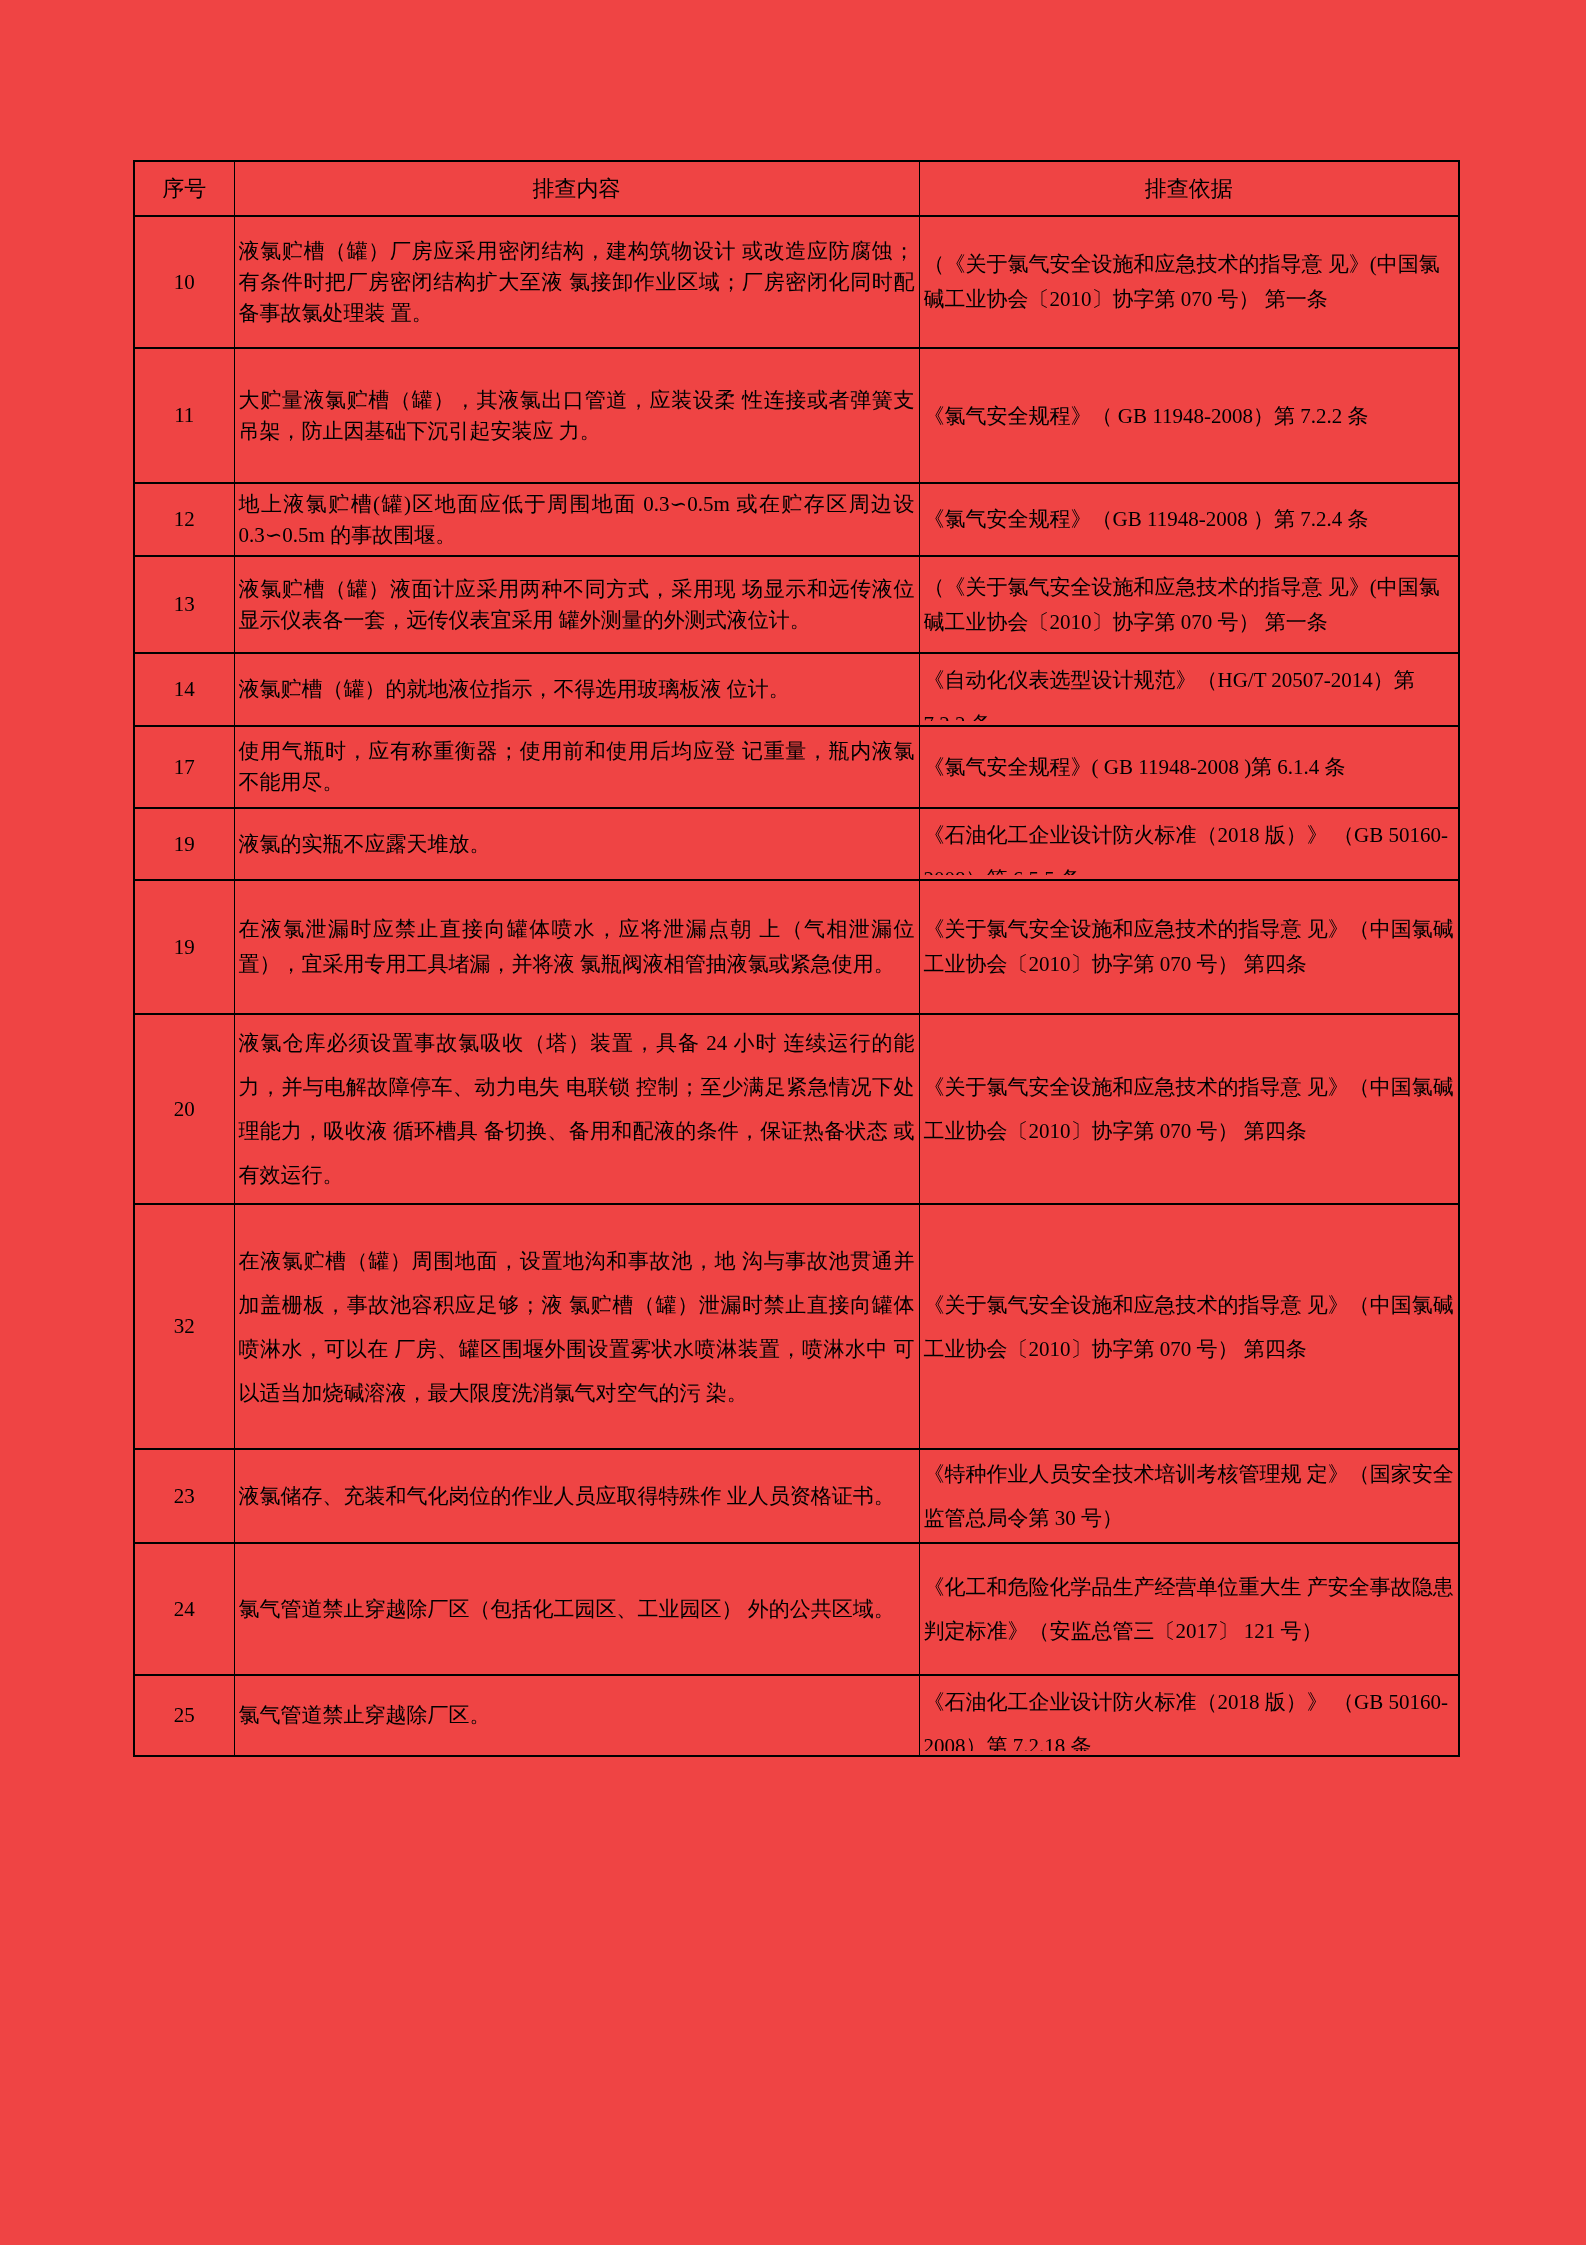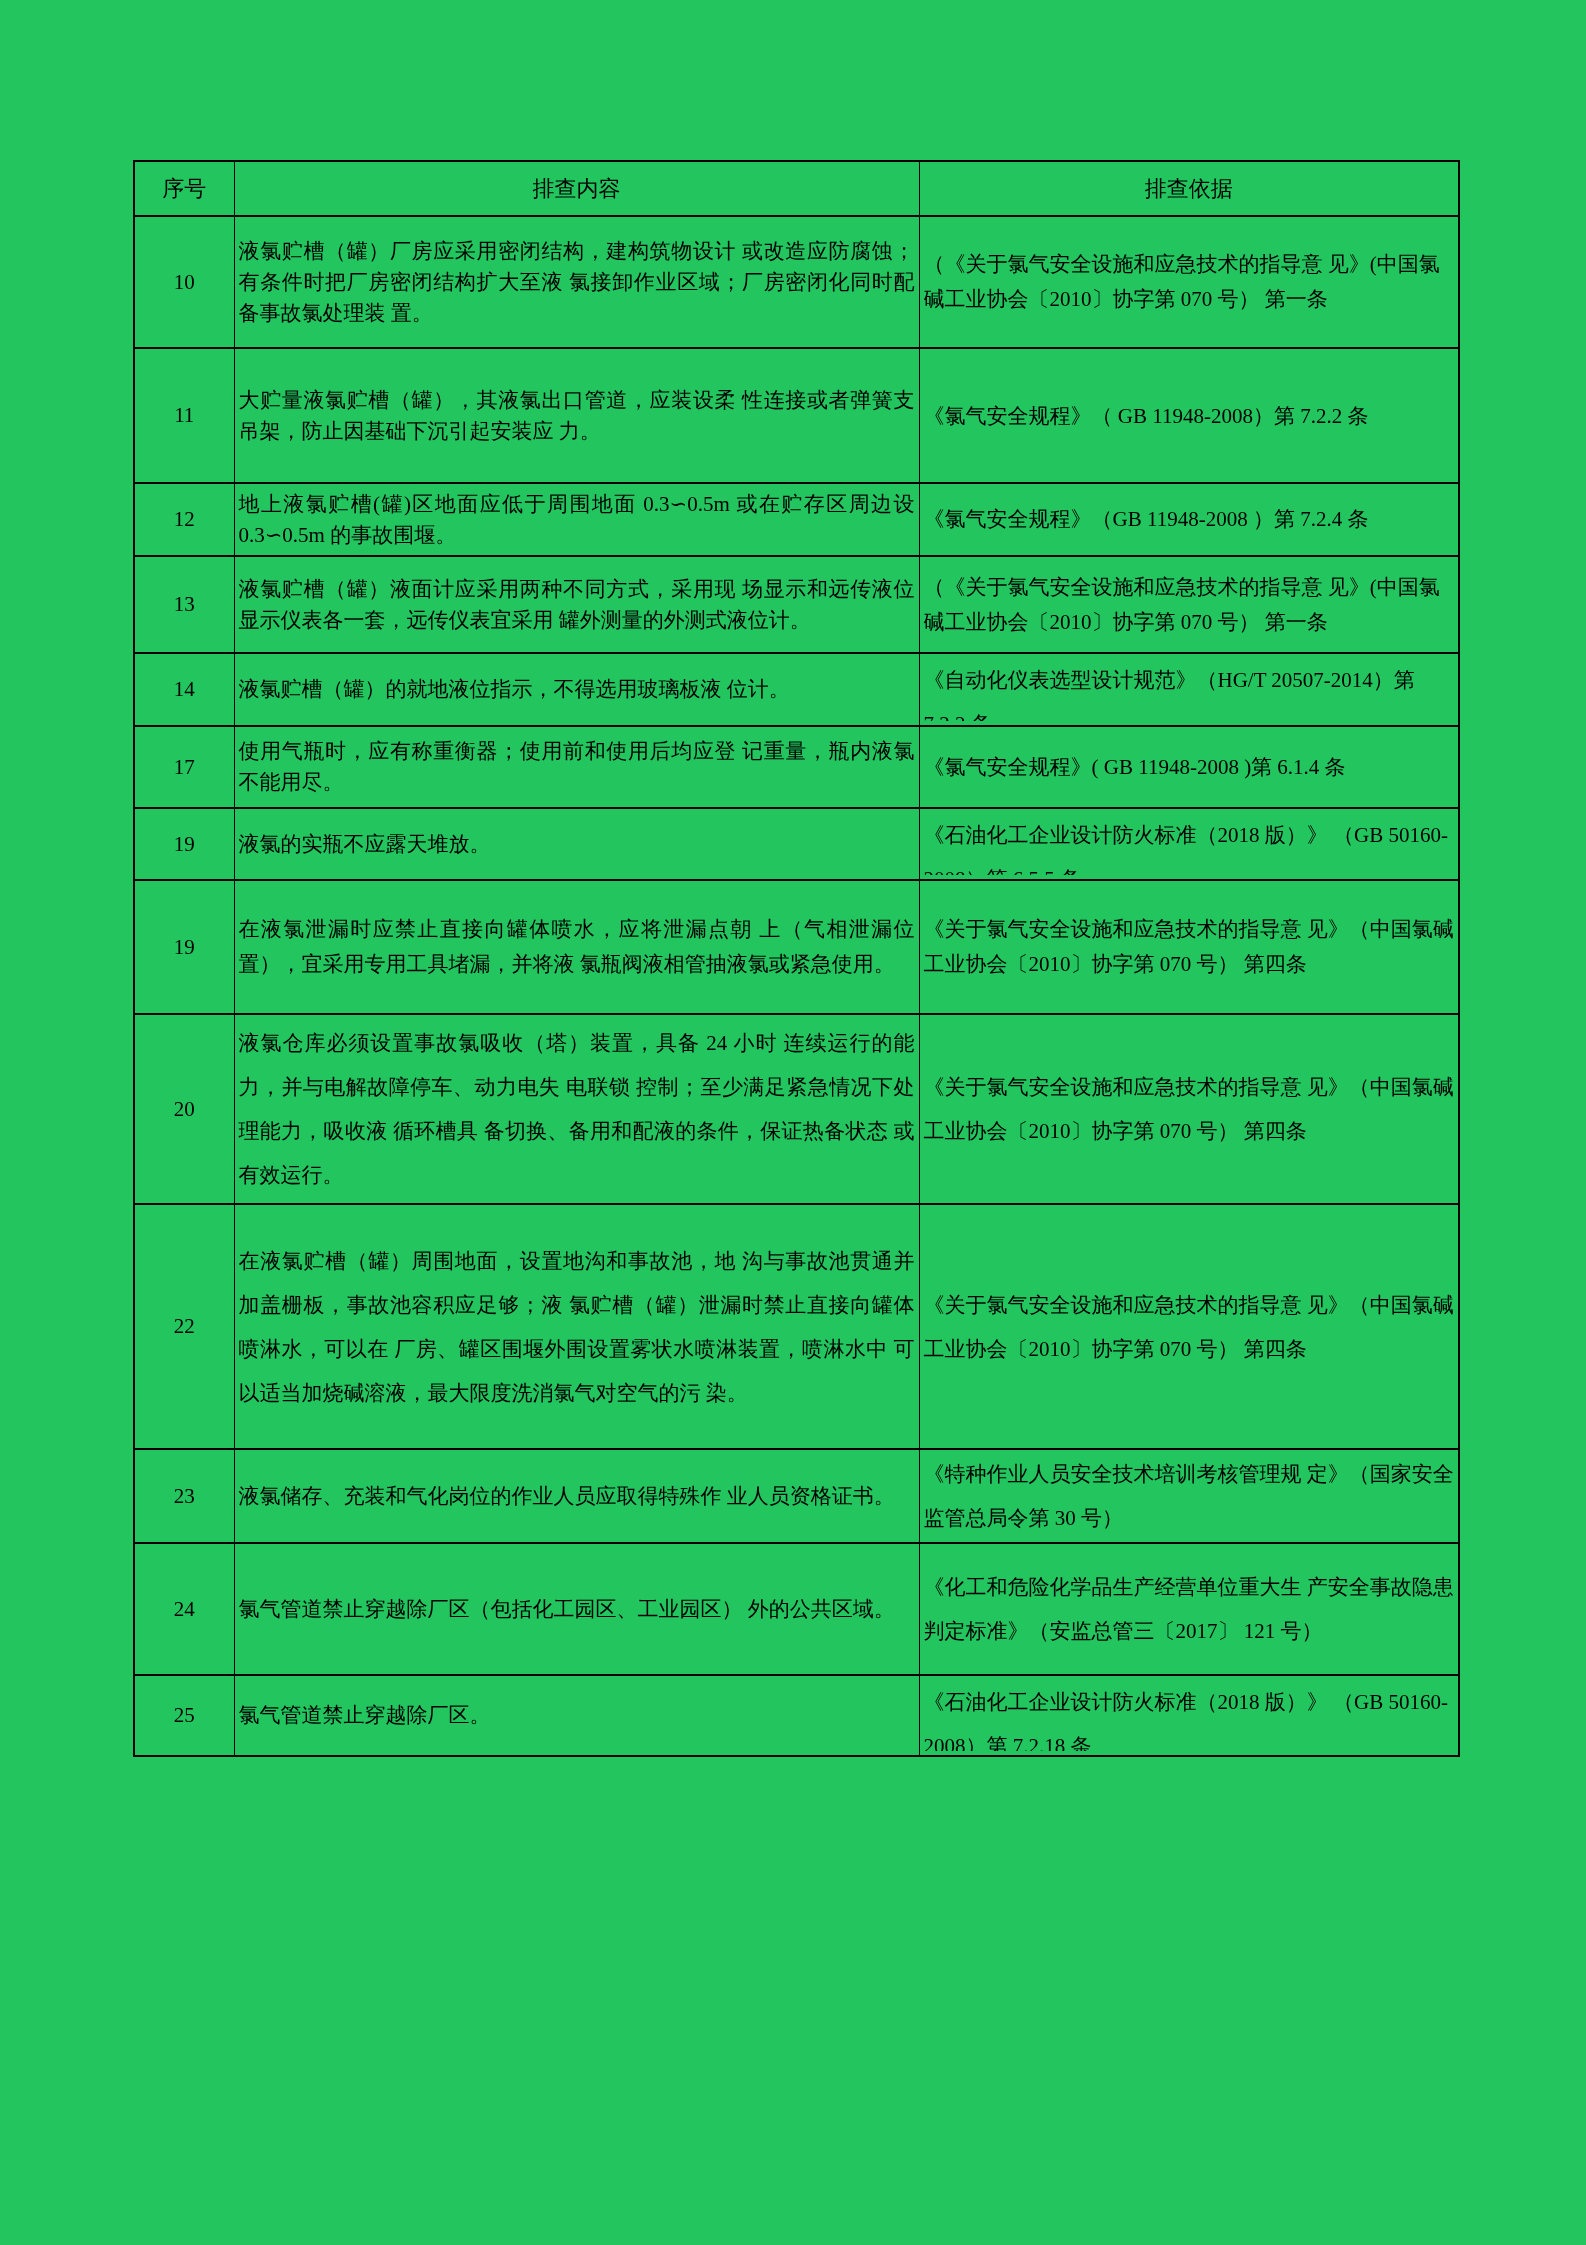--- a/index.html
+++ b/index.html
@@ -5,21 +5,21 @@
   html,body{
     margin:0; padding:0;
     background:#ffffff;
     width:1586px; height:2245px;
     font-family:"Liberation Serif","DejaVu Serif",serif;
     color:#000;
   }
   .page{
     position:relative;
     width:1586px; height:2245px;
-    background:#22c55e;
+    background:#ef4444;
     overflow:hidden;
   }
   table.checklist{
     position:absolute;
     left:133px; top:160px;
     width:1325px;
     border-collapse:collapse;
     table-layout:fixed;
     border:2px solid #000;
     font-size:21px;
@@ -148,21 +148,21 @@
         <tr style="height: 190px;">
           <td class="no-cell va-m">20</td>
           <td class="content-cell va-m">
             <div class="lh-w">液氯仓库必须设置事故氯吸收（塔）装置，具备 24 小时 连续运行的能力，并与电解故障停车、动力电失 电联锁 控制；至少满足紧急情况下处理能力，吸收液 循环槽具 备切换、备用和配液的条件，保证热备状态 或有效运行。</div>
           </td>
           <td class="basis-cell va-m">
             <div class="lh-w">《关于氯气安全设施和应急技术的指导意 见》（中国氯碱工业协会〔2010〕协字第 070 号） 第四条</div>
           </td>
         </tr>
         <tr style="height: 245px;">
-          <td class="no-cell va-m">22</td>
+          <td class="no-cell va-m">32</td>
           <td class="content-cell va-m">
             <div class="lh-w">在液氯贮槽（罐）周围地面，设置地沟和事故池，地 沟与事故池贯通并加盖栅板，事故池容积应足够；液 氯贮槽（罐）泄漏时禁止直接向罐体喷淋水，可以在 厂房、罐区围堰外围设置雾状水喷淋装置，喷淋水中 可以适当加烧碱溶液，最大限度洗消氯气对空气的污 染。</div>
           </td>
           <td class="basis-cell va-m">
             <div class="lh-w">《关于氯气安全设施和应急技术的指导意 见》（中国氯碱工业协会〔2010〕协字第 070 号） 第四条</div>
           </td>
         </tr>
         <tr style="height: 92px;">
           <td class="no-cell va-m">23</td>
           <td class="content-cell va-m">

